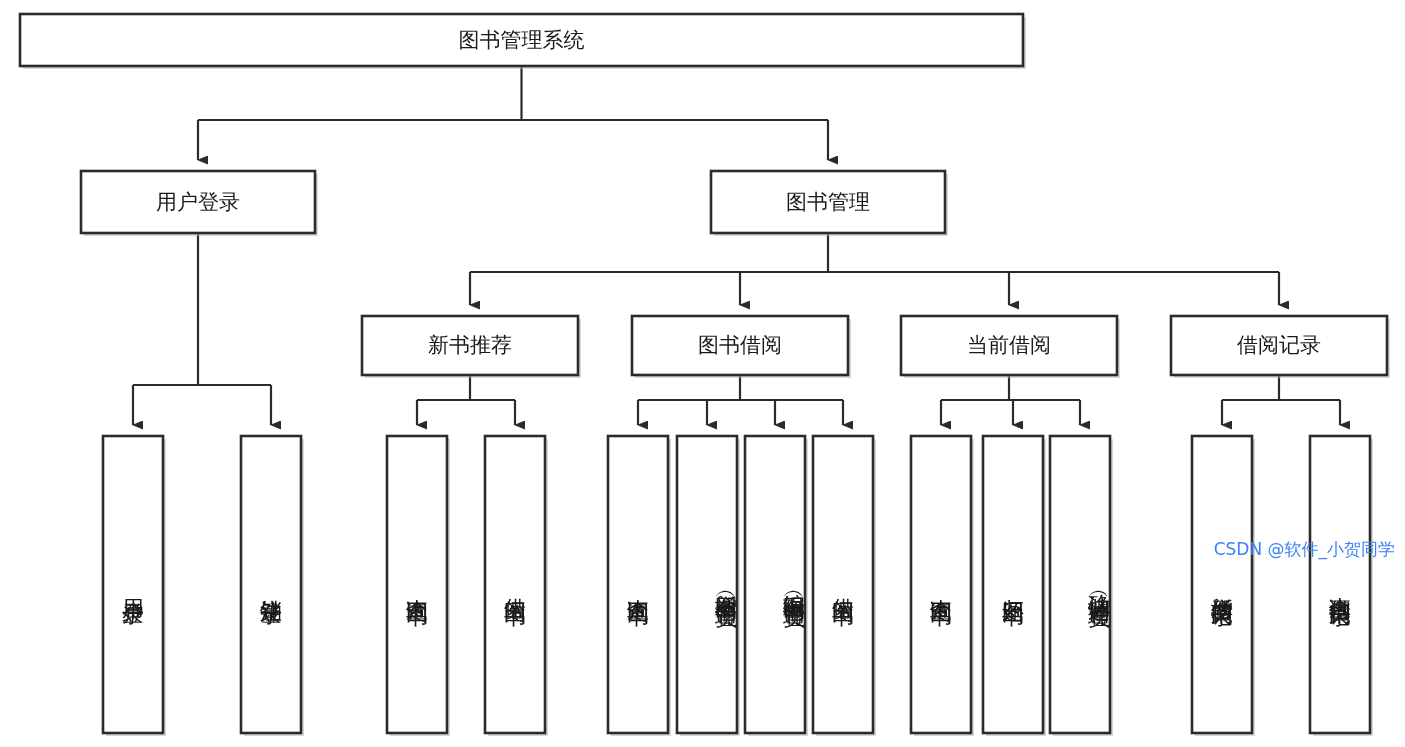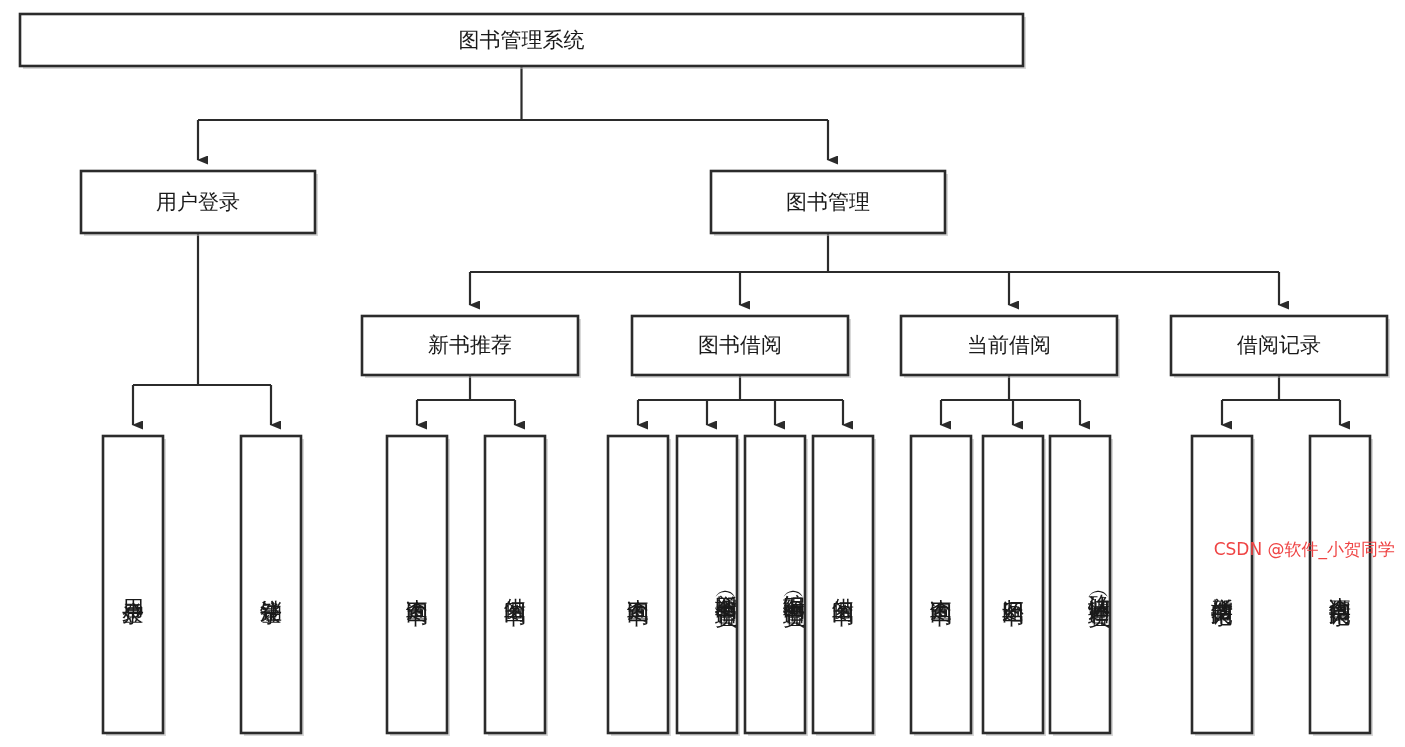--- a/index.html
+++ b/index.html
@@ -61,21 +61,21 @@
     justify-content: center;
     white-space: nowrap;
     user-select: none;
   }
   .watermark {
     position: absolute;
     right: 10px;
     bottom: 6px;
     font-family: "DejaVu Sans", "Liberation Sans", sans-serif;
     font-size: 17px;
-    color: #ef4444;
+    color: #3b82f6;
     white-space: nowrap;
     user-select: none;
   }
 </style>
 </head>
 <body>
 
 <div id="diagram-root">
 
   <svg class="canvas" viewBox="0 0 1405 747">

